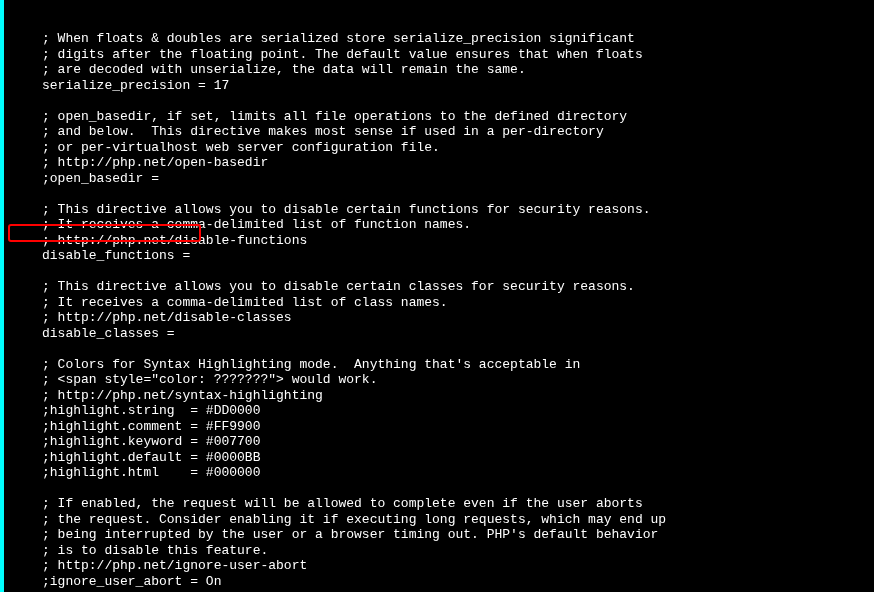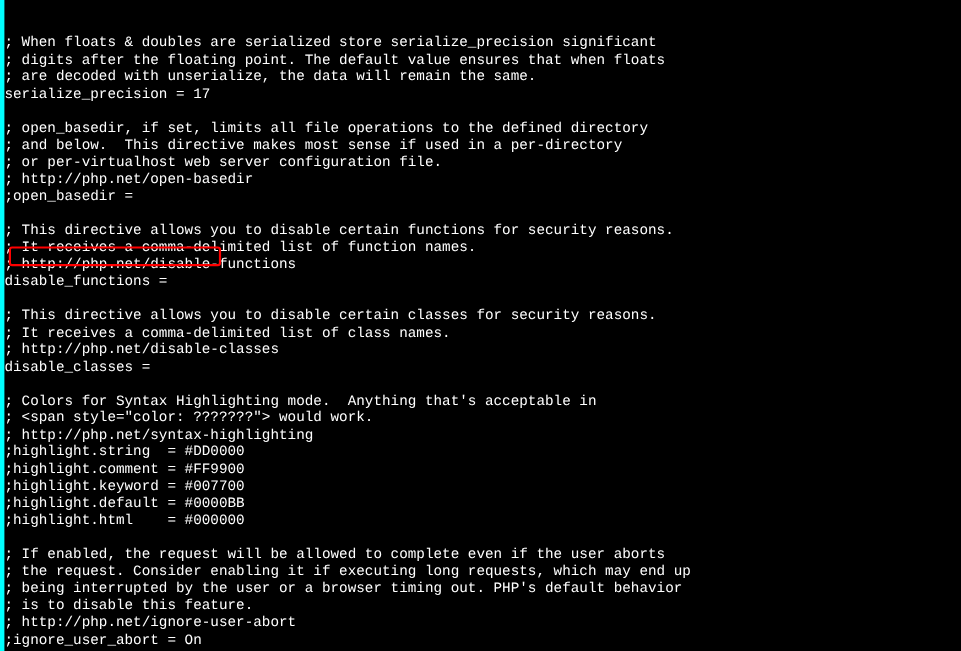--- a/index.html
+++ b/index.html
@@ -20,20 +20,21 @@
     }
     .content {
       border-left: 4px solid #00ffff;
       padding-left: 0;
       white-space: pre;
       height: 100%;
       position: relative;
     }
     .line {
       white-space: pre;
+      margin-left: 38px;
     }
     .highlight-box {
       position: absolute;
       border: 2px solid #ff0000;
       border-radius: 3px;
       pointer-events: none;
     }
     #hl1 {
       top: 224px;
       left: 4px;

